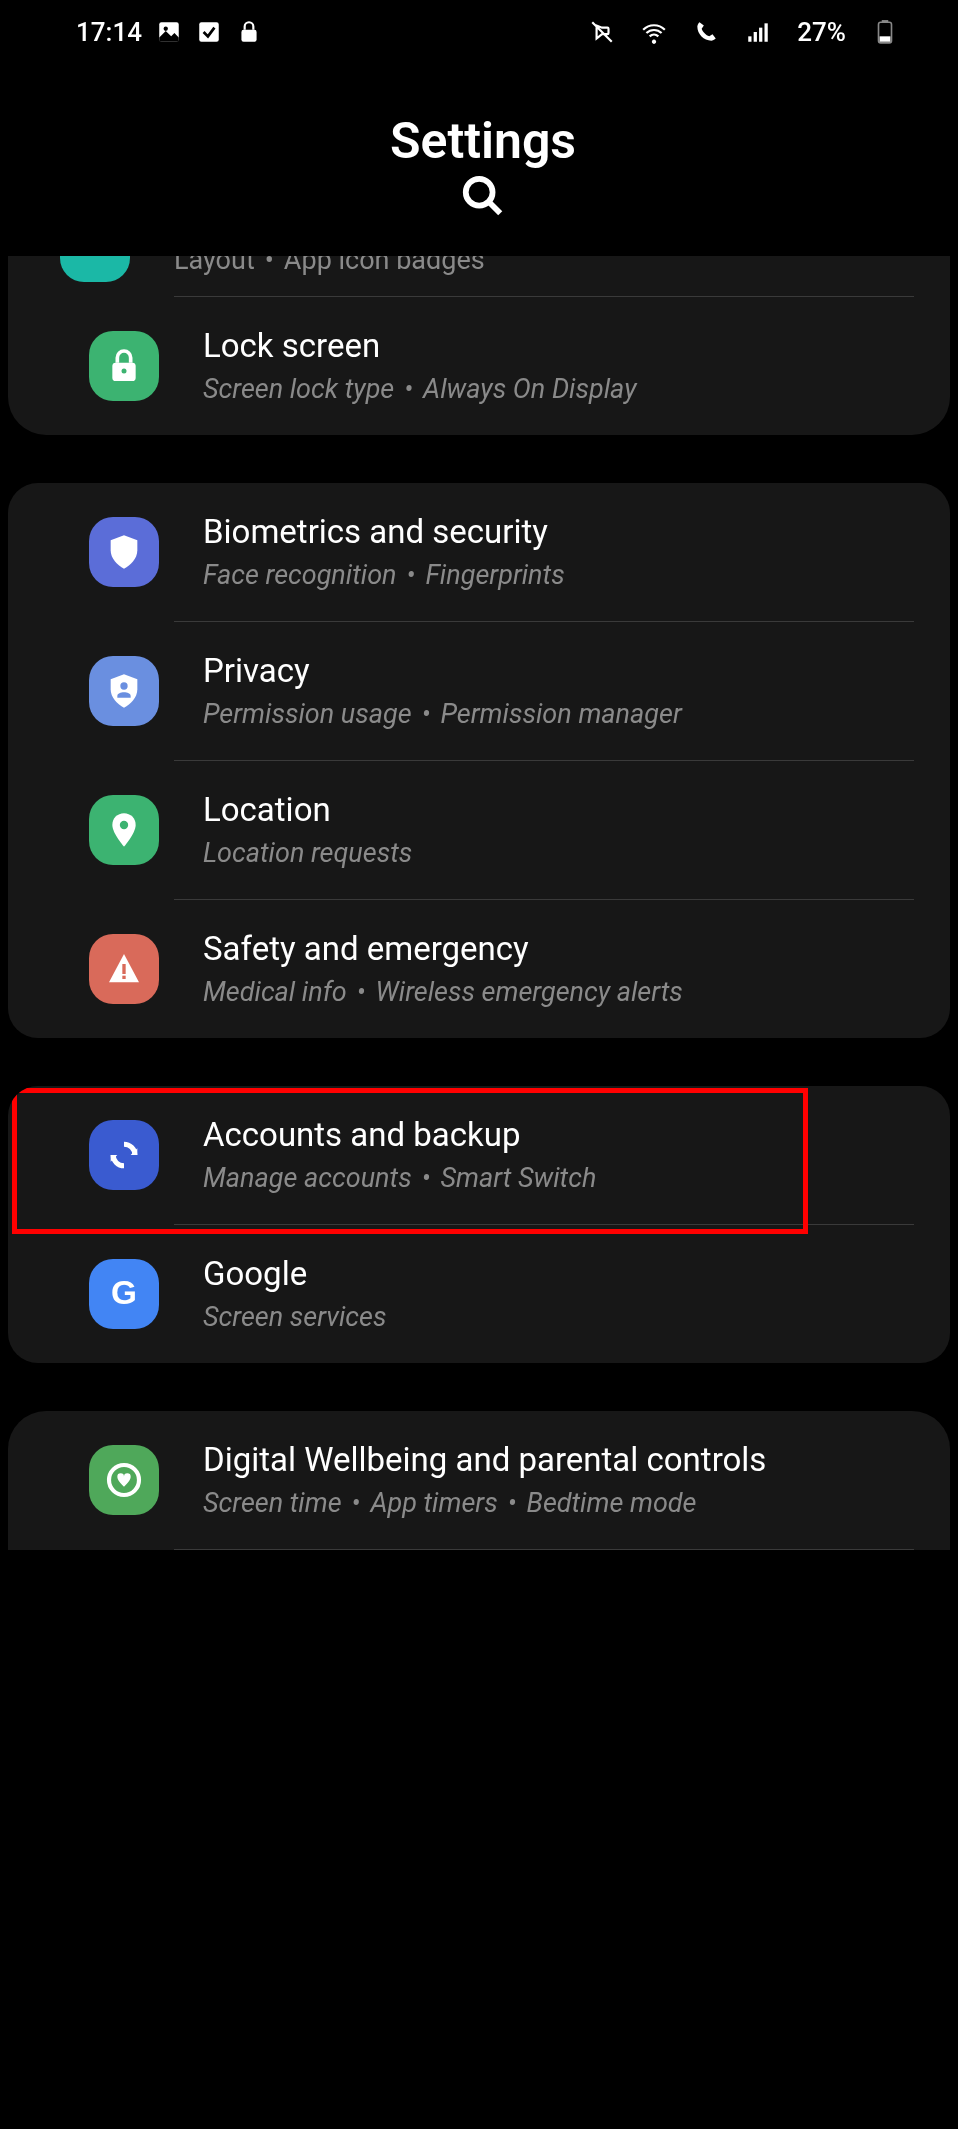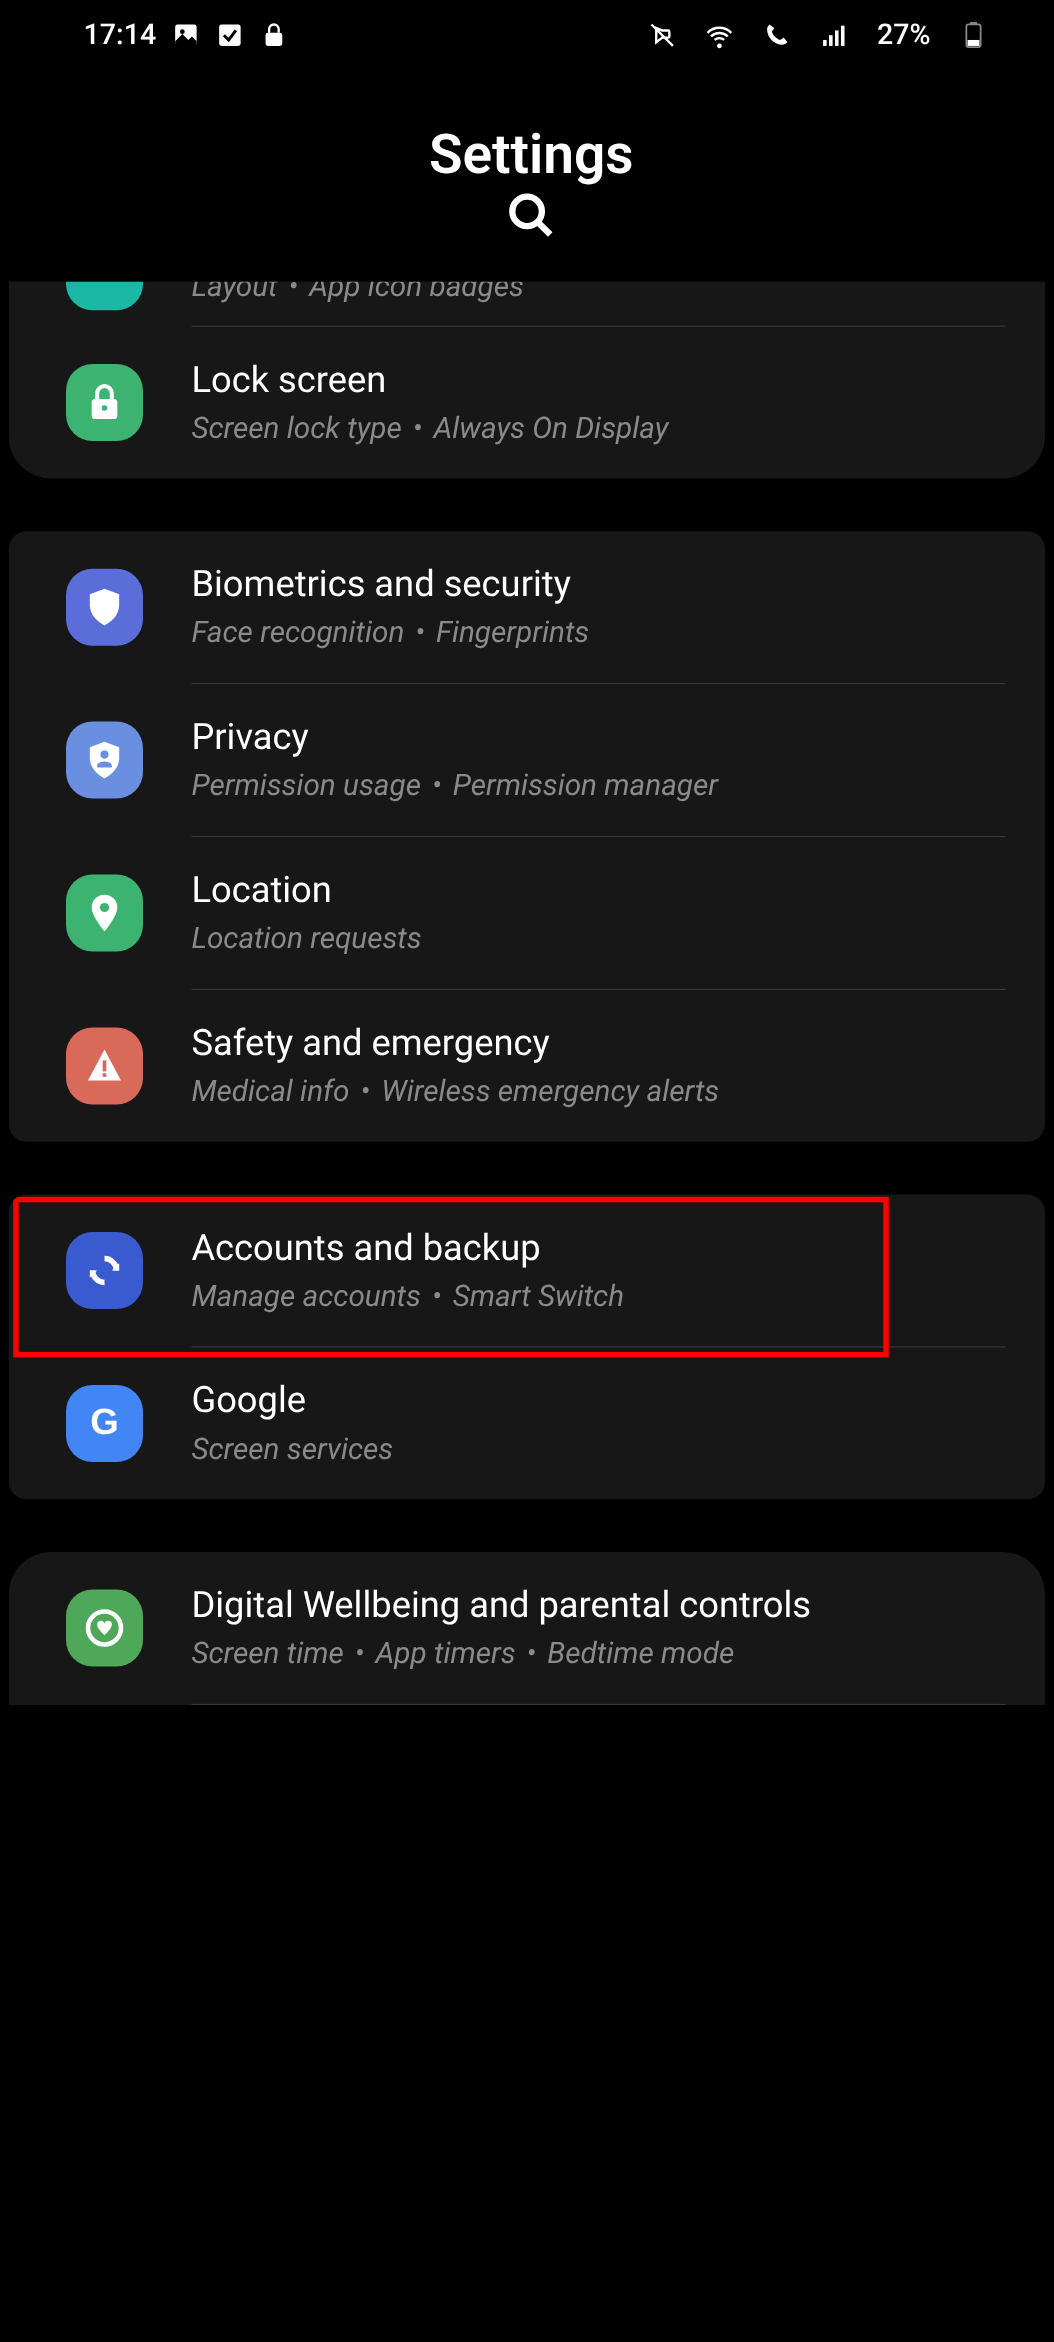--- a/index.html
+++ b/index.html
@@ -10,43 +10,43 @@
     .status-right { display: flex; align-items: center; gap: 26px; }
     .status-icon { width: 26px; height: 26px; display: inline-flex; align-items: center; justify-content: center; }
     .status-icon svg { width: 100%; height: 100%; fill: #fff; }
     
     .header { display: flex; align-items: center; justify-content: space-between; padding: 48px 54px 34px 62px; flex-direction: column; }
     .header-title { font-size: 50px; font-weight: 600; }
     .search-btn { width: 52px; height: 52px; display: flex; align-items: center; justify-content: center; }
     .search-btn svg { width: 46px; height: 46px; stroke: #fff; stroke-width: 3; fill: none; }
     
     .content { padding: 0 8px; }
-    .group { background: #171717; border-radius: 16px; margin-bottom: 48px; overflow: hidden; }
-    
-    .row { display: flex; align-items: center; padding: 28px 36px 28px 52px; min-height: 128px; justify-content: center; }
+    .group { background: #171717; border-radius: 30px; margin-bottom: 48px; overflow: hidden; }
+    
+    .row { display: flex; align-items: center; padding: 28px 36px 28px 81px; min-height: 128px; justify-content: center; }
     .row-icon { width: 70px; height: 70px; border-radius: 24px; flex-shrink: 0; display: flex; align-items: center; justify-content: center; margin-right: 44px; }
     .row-icon svg { width: 40px; height: 40px; fill: #fff; }
     .row-text { flex: 1; }
     .row-title { font-size: 33px; font-weight: 400; color: #fff; line-height: 1.3; margin-bottom: 4px; }
     .row-sub { font-size: 27px; color: #8a8a8a; line-height: 1.3; font-style: italic; }
     .row-sub .dot { margin: 0 10px; }
     
     .divider { height: 1px; background: #3a3a3a; margin-left: 166px; margin-right: 36px; }
     
     .highlight { position: absolute; border: 5px solid #ff0000; pointer-events: none; }
     .ic-green { background: #3cb371; }
     .ic-blue { background: #5b6dd8; }
     .ic-lightblue { background: #6a8fe0; }
     .ic-red { background: #d96a5a; }
     .ic-dblue { background: #3a5bd0; }
     .ic-gblue { background: #4285f4; }
     .ic-yellow { background: #e8a93a; }
     .ic-dgreen { background: #4fa85a; }
     
-    .partial-row { display: flex; align-items: flex-end; padding: 0 36px 14px 52px; height: 40px; overflow: hidden; font-style: italic; }
+    .partial-row { display: flex; align-items: flex-end; padding: 0 36px 14px 52px; height: 40px; overflow: hidden; }
     .partial-icon { width: 70px; height: 34px; border-radius: 0 0 24px 24px; background: #1bb8a6; margin-right: 44px; flex-shrink:0; }
     .partial-text { display: flex; align-items: center; font-size: 27px; color: #8a8a8a; transform: translateY(-6px); }
   </style>
 </head>
 <body>
 
 <div class="status-bar">
   <div class="status-left">
     <span>17:14</span>
     <span class="status-icon">

